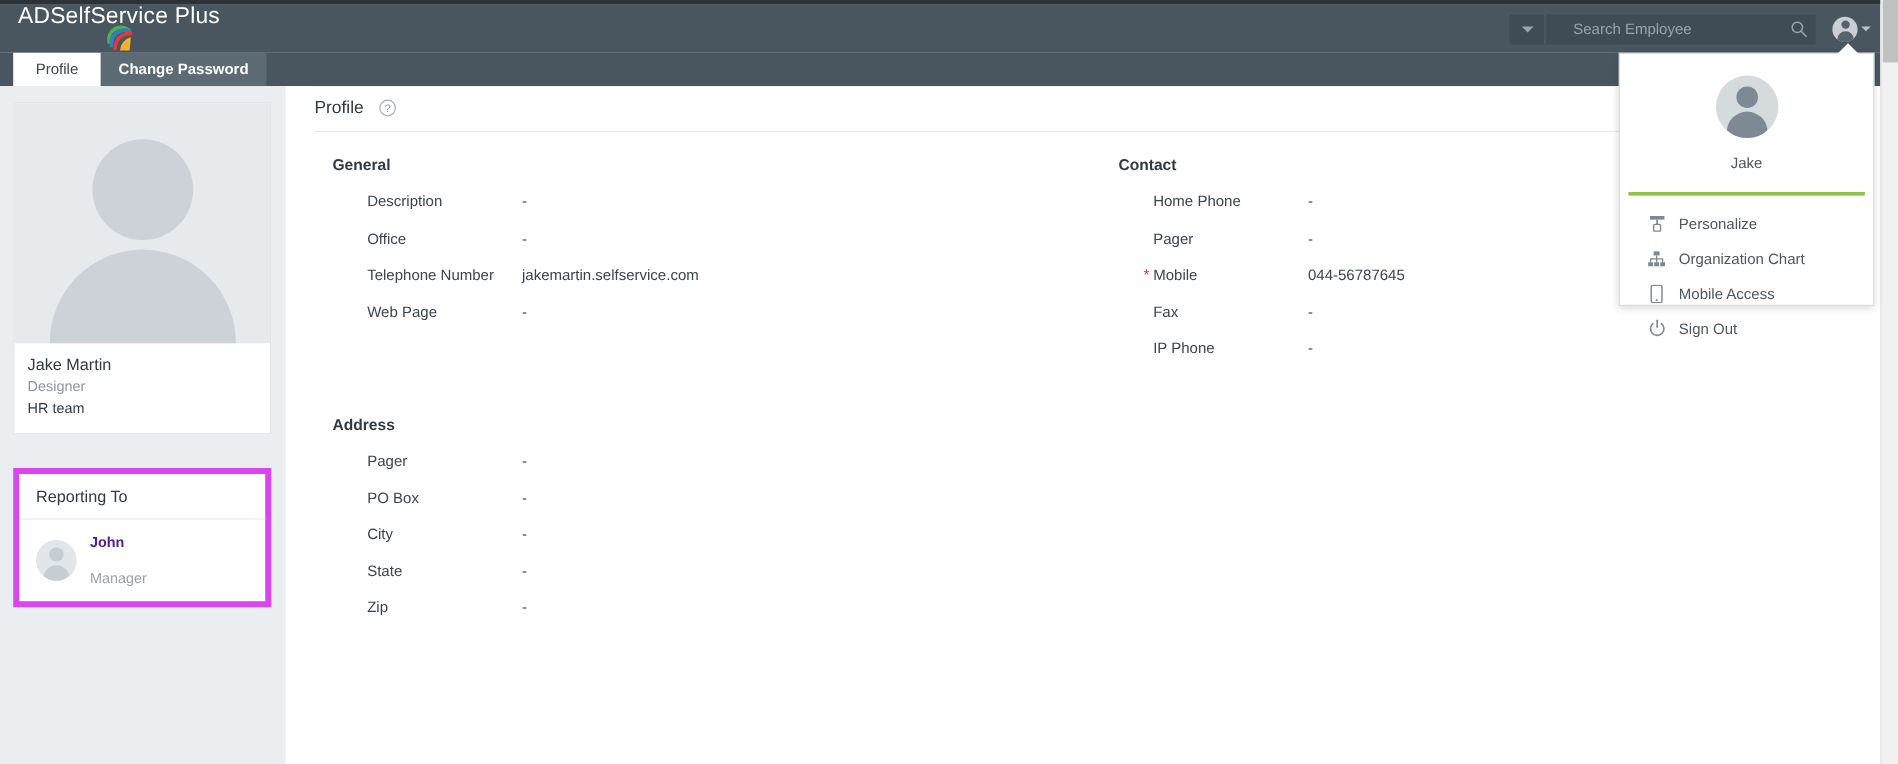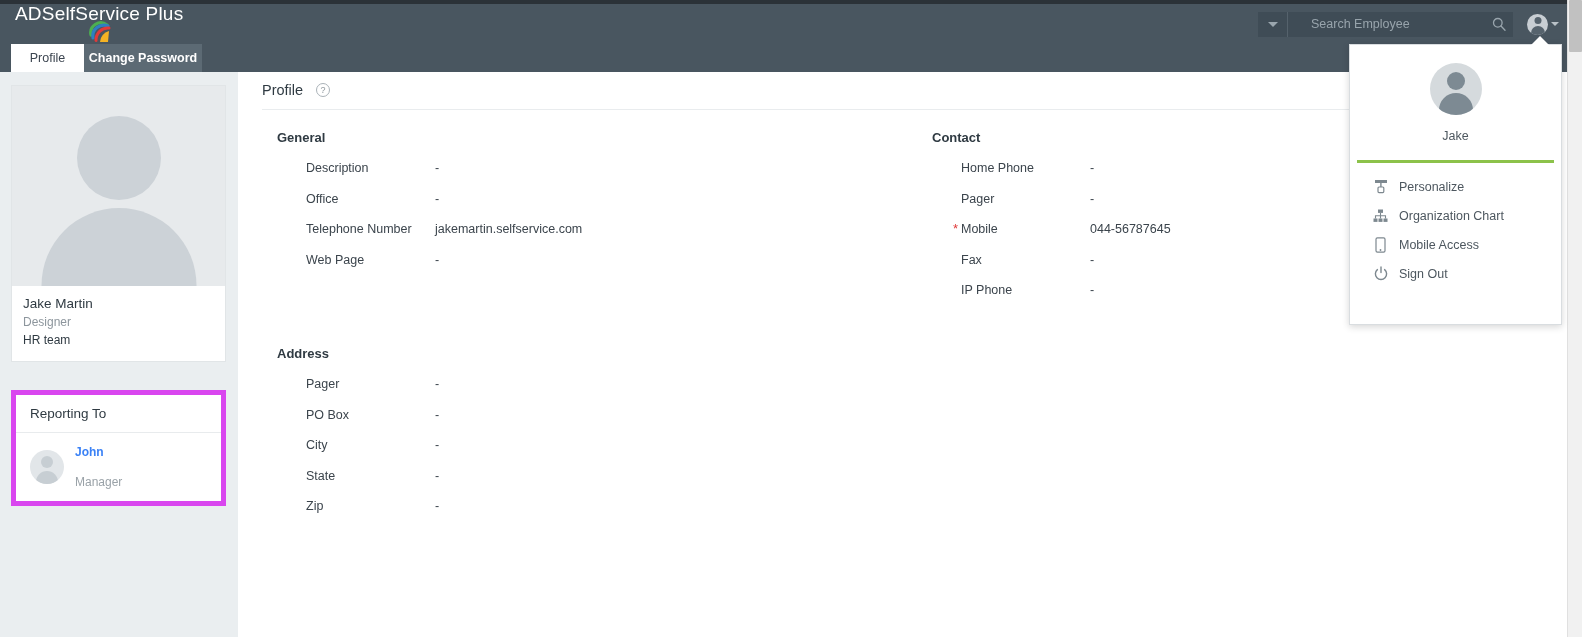--- a/index.html
+++ b/index.html
@@ -64,21 +64,21 @@
     border-top: 4px solid #b9c1c7;
   }
 
   
   .tabbar { position: absolute; top: 44px; left: 0; width: 1567px; height: 28px; background: #495660; }
   .tab {
     position: absolute; top: 0; height: 28px; display: flex; align-items: center;
     justify-content: center; font-size: 12.5px;
   }
   .tab-active { left: 11px; width: 73px; background: #ffffff; color: #3c4550; }
-  .tab-inactive { left: 84px; width: 118px; background: #5c6a74; color: #ffffff; font-weight: bold; }
+  .tab-inactive { left: 84px; width: 138px; background: #5c6a74; color: #ffffff; font-weight: bold; }
 
   
   .body-area { position: absolute; top: 72px; left: 0; width: 1567px; height: 565px; background: #ffffff; }
 
   
   .sidebar { position: absolute; top: 0; left: 0; width: 256px; height: 565px; background: #eaeef0; }
   .profile-card {
     position: absolute; top: 13px; left: 11px; width: 215px; background: #ffffff;
     border: 1px solid #e1e5e7;
   }
@@ -108,21 +108,21 @@
     width: 34px; height: 34px; border-radius: 50%; background: #e2e6e9; position: relative; overflow: hidden; flex: none;
   }
   .rep-avatar::before {
     content: ""; position: absolute; left: 50%; top: 6px; transform: translateX(-50%);
     width: 12px; height: 12px; border-radius: 50%; background: #c7ced3;
   }
   .rep-avatar::after {
     content: ""; position: absolute; left: 50%; top: 21px; transform: translateX(-50%);
     width: 22px; height: 16px; border-radius: 11px 11px 0 0; background: #c7ced3;
   }
-  .rep-name { font-size: 12px; color: #3b82f6; font-weight: bold; margin-bottom: 16px; }
+  .rep-name { font-size: 12px; color: #4c1d95; font-weight: bold; margin-bottom: 16px; }
   .rep-role { font-size: 12px; color: #9aa2a8; }
 
   
   .main { position: absolute; top: 0; left: 238px; width: 1329px; height: 565px; background: #ffffff; }
   .main-title-row { display: flex; align-items: center; gap: 13px; padding: 10px 0 0 24px; }
   .main-title { font-size: 14.5px; color: #2f3a42; }
   .help-icon {
     width: 14px; height: 14px; border-radius: 50%; border: 1px solid #aab2b8;
     color: #8f979d; font-size: 9px; display: flex; align-items: center; justify-content: center;
   }
@@ -137,21 +137,21 @@
   .field-label {
     width: 158px; font-size: 12.5px; color: #3b444c; padding-left: 29px; position: relative;
   }
   .req-star { position: absolute; left: 21px; top: -1px; color: #e03a3a; font-size: 13px; }
   .field-value { font-size: 12.5px; color: #3b444c; }
 
   .address-block { position: absolute; top: 216px; left: 39px; width: 600px; }
 
   
   .dropdown {
-    position: absolute; top: 44px; left: 1349px; width: 213px; height: 281px;
+    position: absolute; top: 44px; left: 1349px; width: 213px; height: 211px;
     background: #ffffff; border: 1px solid #d9dde0; box-shadow: 0 2px 7px rgba(0,0,0,.16); z-index: 50;
   }
   .dd-pointer {
     position: absolute; top: -9px; right: 12px; width: 0; height: 0;
     border-left: 9px solid transparent; border-right: 9px solid transparent; border-bottom: 9px solid #ffffff;
   }
   .dd-top { padding: 18px 0 14px 0; text-align: center; }
   .dd-avatar {
     width: 52px; height: 52px; border-radius: 50%; background: #d5dadd;
     margin: 0 auto 14px auto; position: relative; overflow: hidden;

